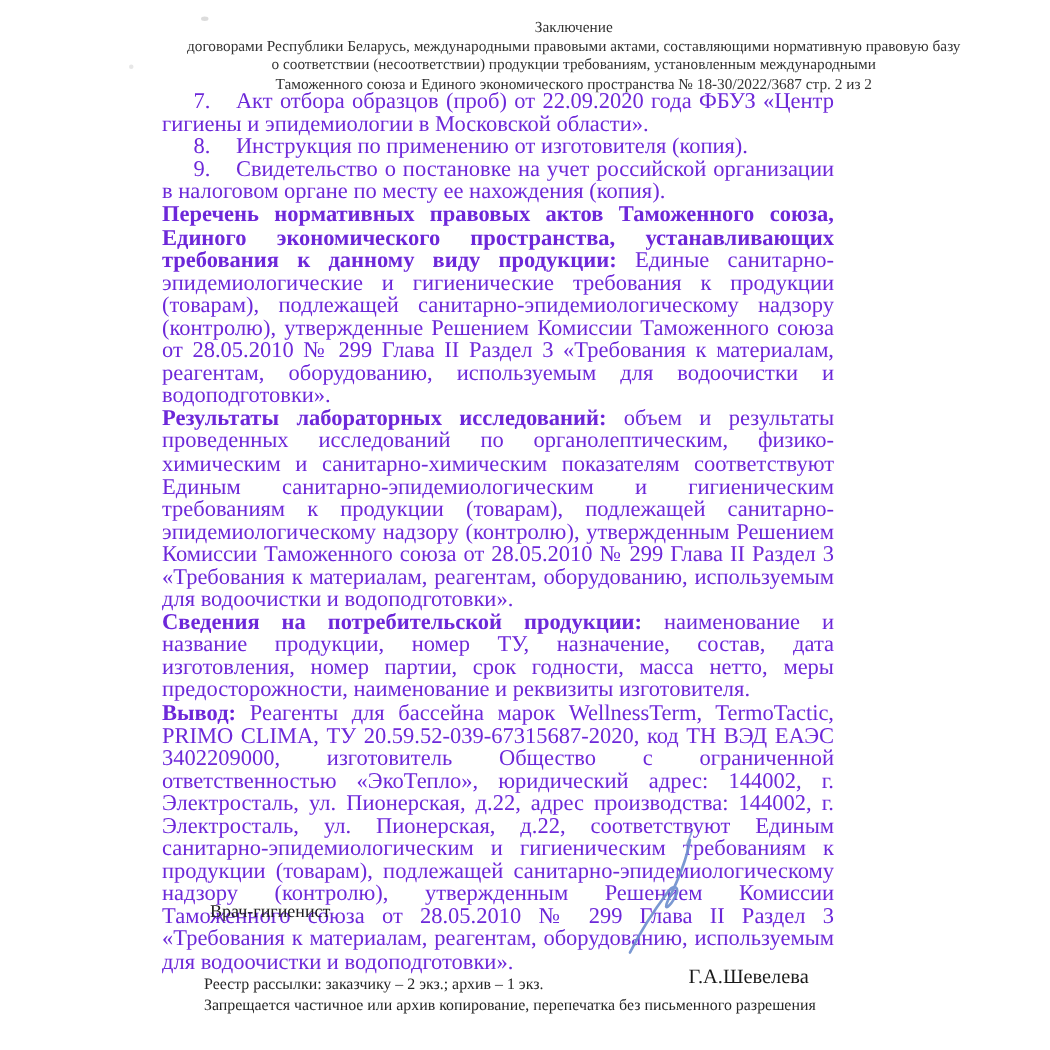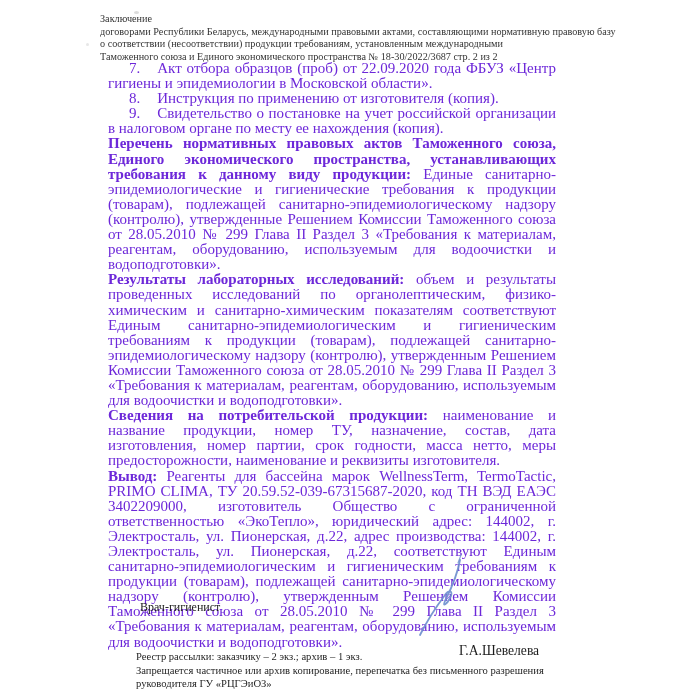--- a/index.html
+++ b/index.html
@@ -3,21 +3,21 @@
 <meta charset="utf-8">
 <style>
   html,body { margin:0; padding:0; background:#ffffff; }
   .page {
     position:relative; width:700px; height:700px; background:#ffffff;
     font-family:"Liberation Serif", serif; color:#1b1b1b; overflow:hidden;
   }
   
   .header {
     position:absolute; top:13px; left:100px; width:565px;
-    text-align:left; font-size:10.2px; line-height:12.7px; color:#333333;
+    text-align:center; font-size:10.2px; line-height:12.7px; color:#333333;
   }
   
   .docbody {
     position:absolute; top:61px; left:108px; width:448px;
     font-size:15px; line-height:15.1px; color:#6d28d9;
   }
   .para { text-align:justify; }
   .item { text-indent:21px; }
   .gap  { display:inline-block; width:17px; }
   .lead { font-weight:bold;margin-top:16px; }
@@ -62,19 +62,18 @@
   <svg class="sig-ink" viewBox="0 0 82 96" fill="none" xmlns="http://www.w3.org/2000/svg">
     <path d="M21,86 C27,74 37,58 46,46 C50,40 55,42 51,49 C48,55 43,59 46,52 C53,38 59,23 61,11" stroke="#6f8fce" stroke-width="1.8" stroke-linecap="round" opacity="0.92"></path>
     <path d="M59,14 C60,11 61,9 62,6" stroke="#6f8fce" stroke-width="1.2" stroke-linecap="round" opacity="0.8"></path>
   </svg>
 
   <span class="sig-name">Г.А.Шевелева</span>
 
   <div class="footer" id="ftr">
       <div>Реестр рассылки: заказчику – 2 экз.; архив – 1 экз.</div>
       <div>Запрещается частичное или архив копирование, перепечатка без письменного разрешения</div>
-      <div>руководителя ГУ «РЦГЭиОЗ»</div>
     </div>
 
   <div class="speck speck-a"></div>
   <div class="speck speck-b"></div>
 
 </div>
 
 </body></html>

